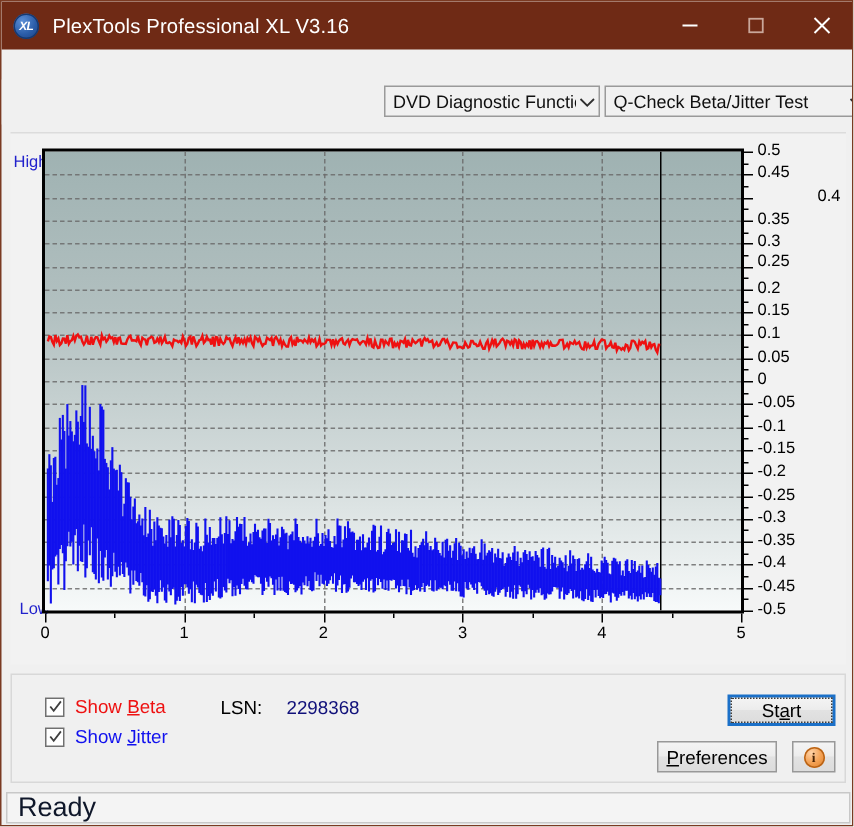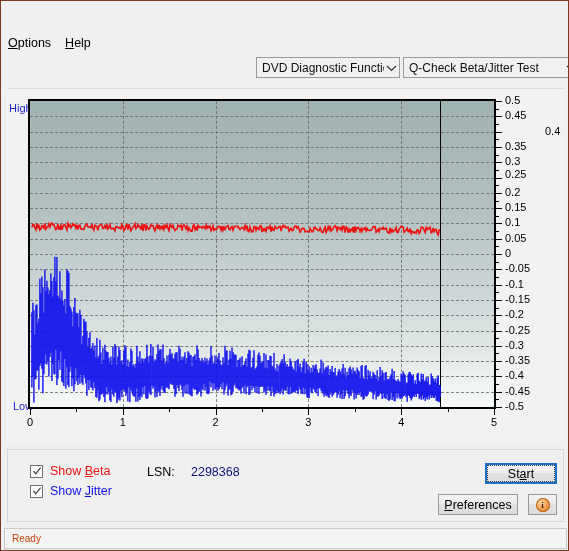--- a/index.html
+++ b/index.html
@@ -321,38 +321,54 @@
     left: 3px; top: 527px;
     width: 563px; height: 21px;
     box-sizing: border-box;
     border: 1px solid #c8c8c8;
     background: #f4f4f4;
     display: flex;
     align-items: center;
   }
   #status-text {
     margin-left: 7px;
-    font-size: 10px;
-    color: #c2410c;
+    font-size: 18px;
+    color: #0f172a;
   }
 </style>
 </head>
 <body>
 
 <div id="app">
 
-
-  <div class="menubar">
-    <div class="menu-item">
-      <span class="acc">O</span><span>ptions</span>
+  <div class="titlebar">
+    <div class="app-icon">
+      <span>XL</span>
     </div>
-    <div class="menu-item">
-      <span class="acc">H</span><span>elp</span>
+    <div class="title-text">PlexTools Professional XL V3.16</div>
+    <div class="win-btns">
+      <div class="win-btn">
+        <svg width="12" height="12" viewBox="0 0 12 12">
+            <line x1="1" y1="6" x2="11" y2="6" stroke="#ffffff" stroke-width="1.2"></line>
+          </svg>
+      </div>
+      <div class="win-btn">
+        <svg width="12" height="12" viewBox="0 0 12 12">
+            <rect x="1.5" y="1.5" width="9" height="9" fill="none" stroke="#c9a79a" stroke-width="1.2"></rect>
+          </svg>
+      </div>
+      <div class="win-btn">
+        <svg width="14" height="14" viewBox="0 0 14 14">
+            <line x1="2" y1="2" x2="12" y2="12" stroke="#ffffff" stroke-width="1.3"></line>
+            <line x1="12" y1="2" x2="2" y2="12" stroke="#ffffff" stroke-width="1.3"></line>
+          </svg>
+      </div>
     </div>
   </div>
+
 
   <div class="combo-row">
 
 
     <div class="combo" id="combo-func">
       <span class="label">DVD Diagnostic Functions</span>
       <span class="arrow">
         <svg width="11" height="8" viewBox="0 0 11 8">
             <polyline points="1,2 5.5,6.5 10,2" fill="none" stroke="#303030" stroke-width="1.2"></polyline>
           </svg>

